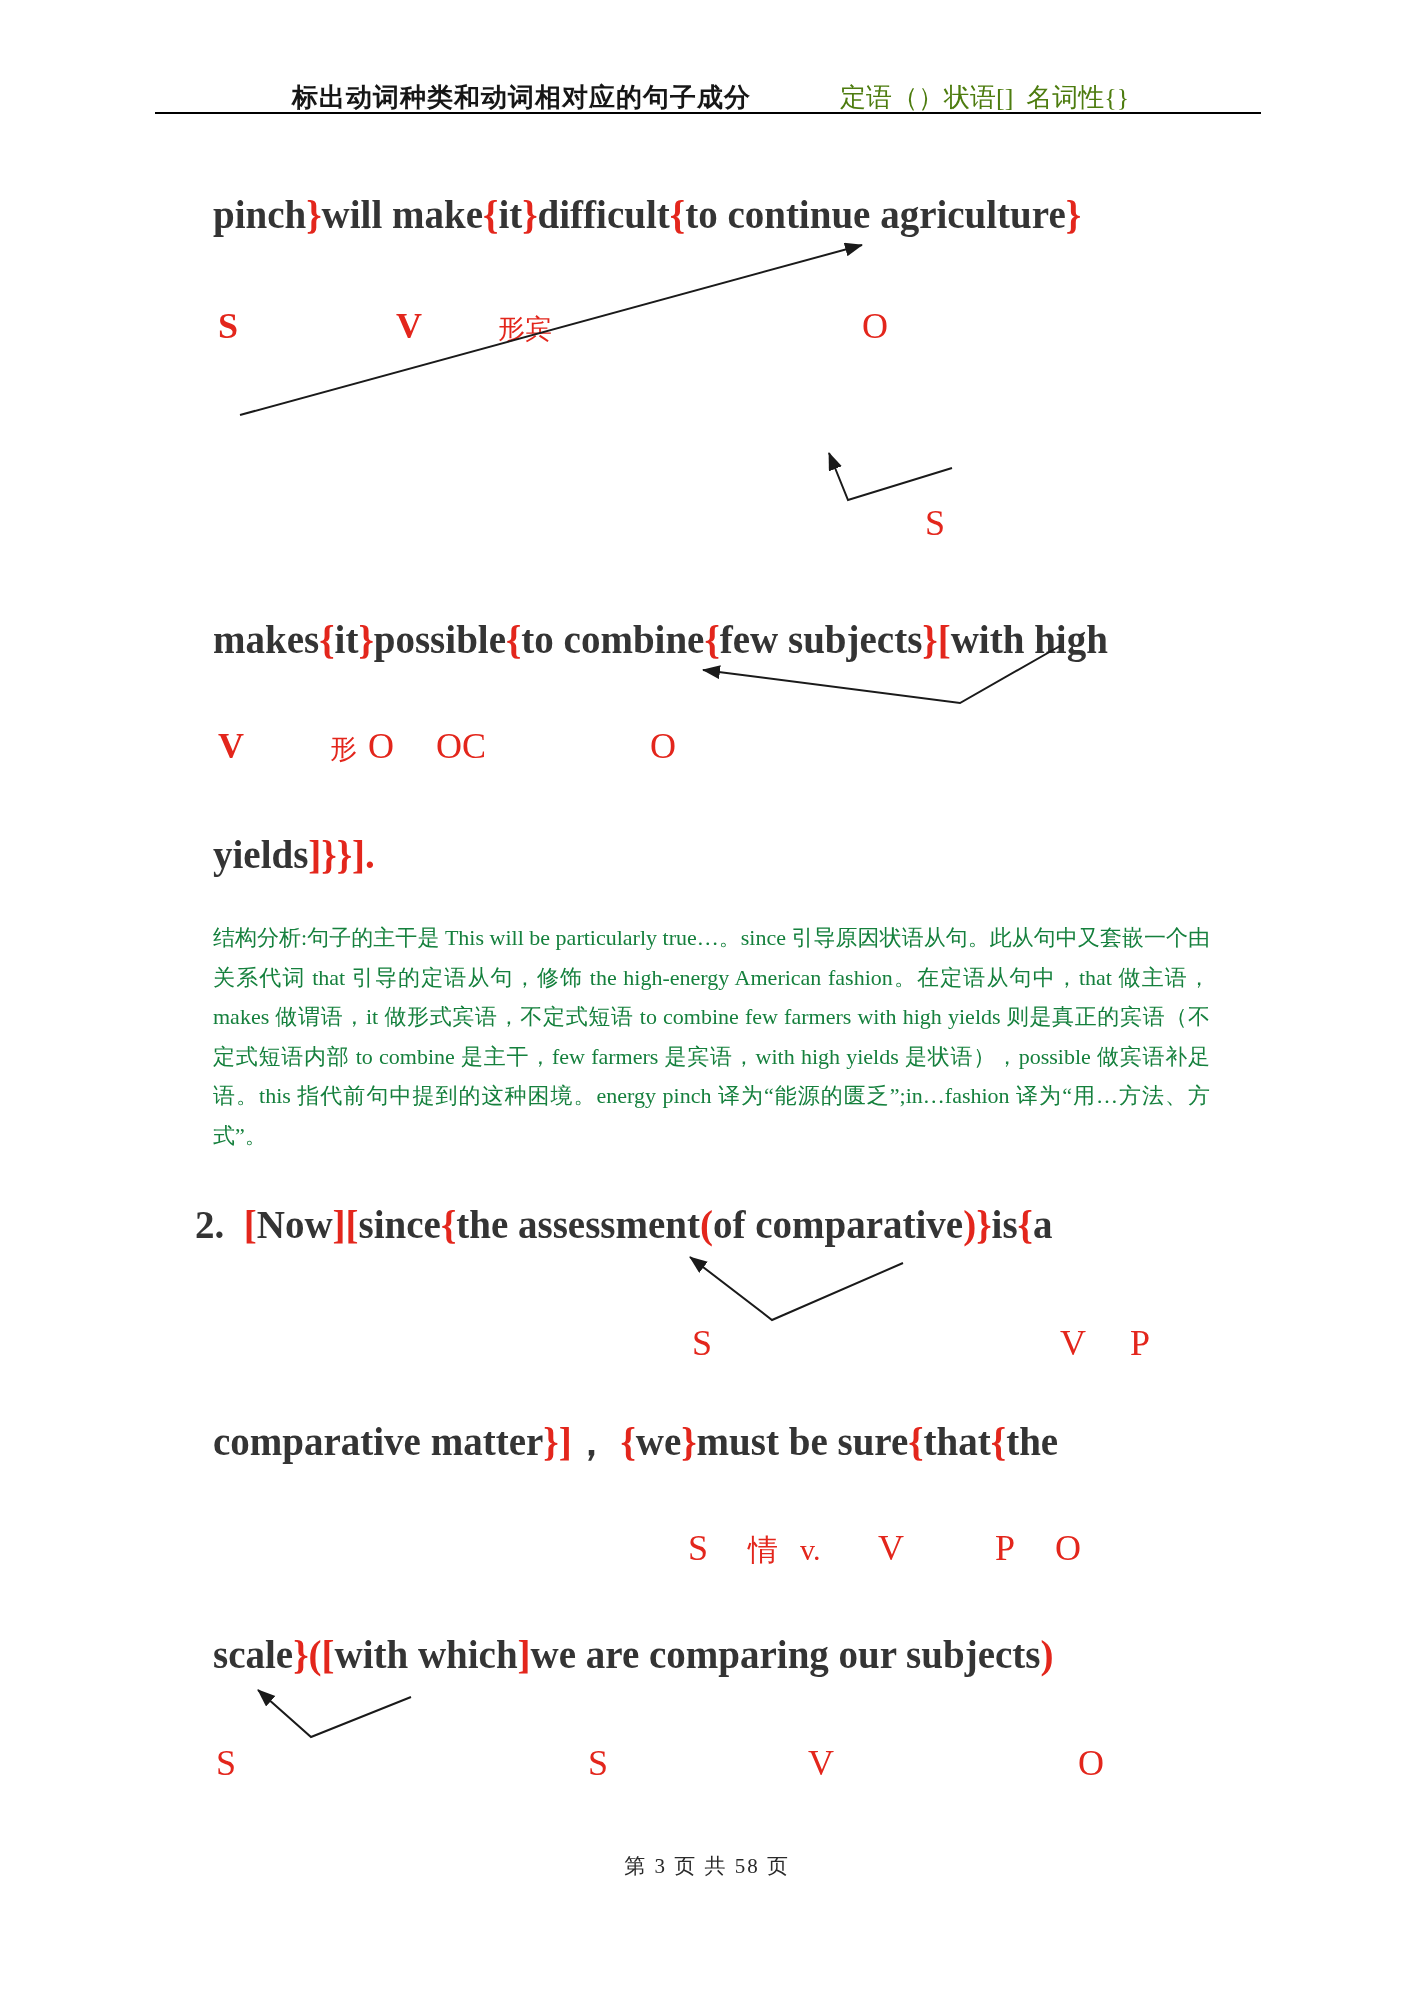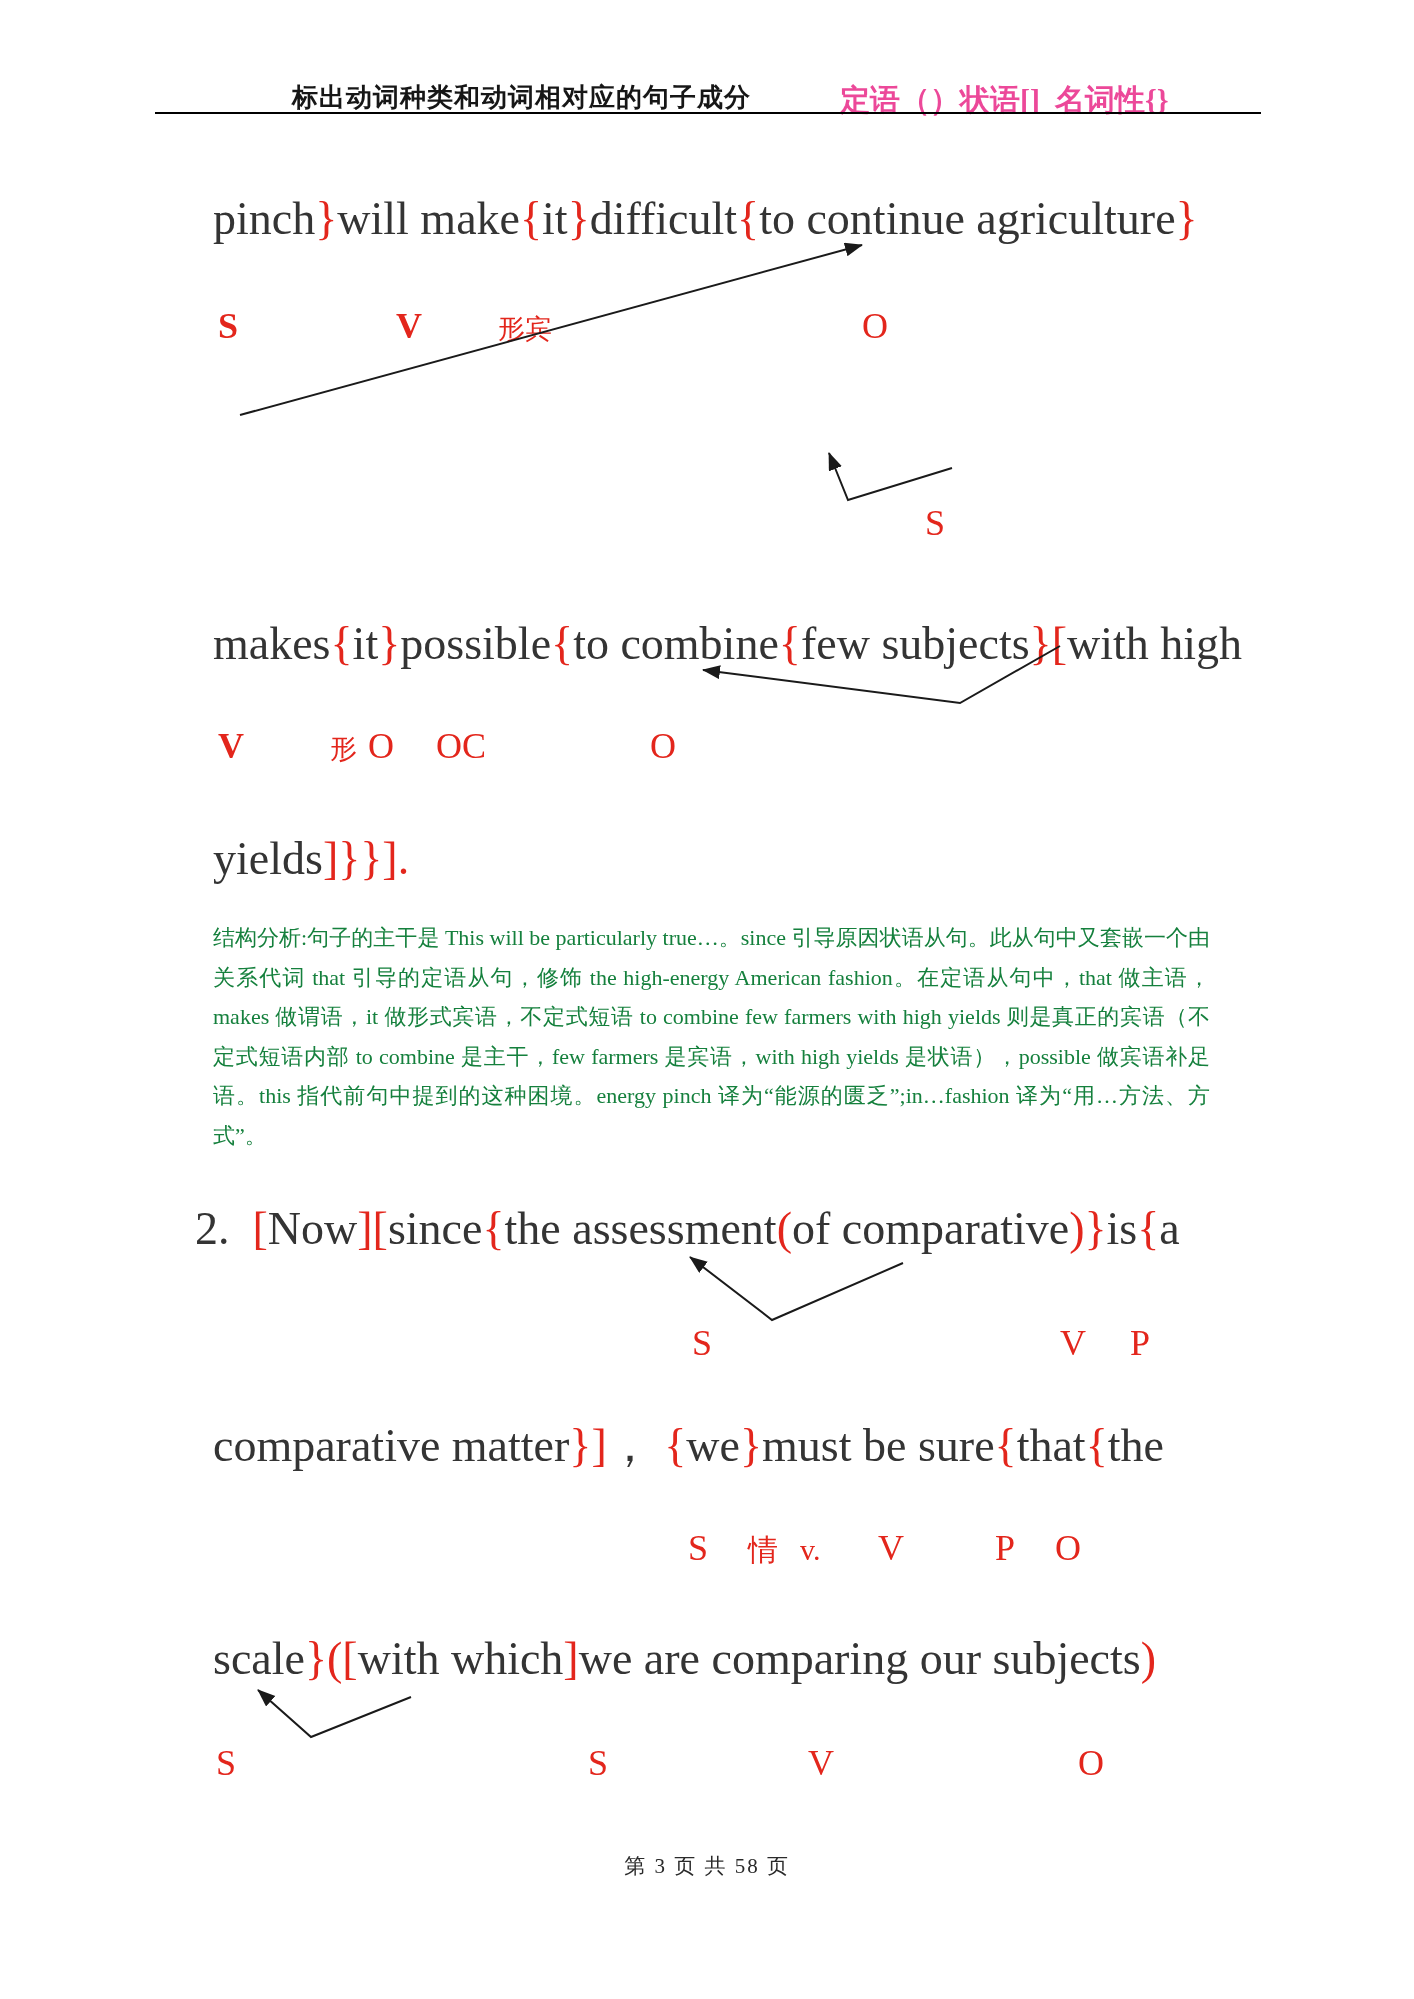--- a/index.html
+++ b/index.html
@@ -1,24 +1,24 @@
 <!DOCTYPE html>
 <html><head>
 <meta charset="utf-8">
 <style>
   :root{ --red:#e3261c; --ink:#343434; }
   html,body{margin:0;padding:0;background:#fff;}
   .page{position:relative;width:1414px;height:1999px;background:#fff;overflow:hidden;
         font-family:"Liberation Serif",serif;}
   
   .hdr-left{position:absolute;left:292px;top:80px;font-weight:bold;font-size:26px;color:#161616;letter-spacing:1px;white-space:pre;}
-  .hdr-right{position:absolute;left:840px;top:80px;font-weight:bold;font-size:30px;color:#ec4899;white-space:pre;}
+  .hdr-right{position:absolute;left:840px;top:80px;font-weight:normal;font-size:26px;color:#4d7c0f;white-space:pre;}
   .hdr-rule{position:absolute;left:155px;top:112px;width:1106px;height:2px;background:#000;}
   
-  .bigline{position:absolute;left:213px;font-weight:normal;font-size:46px;line-height:1.15;color:var(--ink);white-space:pre;}
+  .bigline{position:absolute;left:213px;font-weight:bold;font-size:39px;line-height:1.15;color:var(--ink);white-space:pre;}
   .bigline .red{color:var(--red);}
   
   .labelrow{position:absolute;left:0;top:0;width:100%;height:56px;}
   .lab{position:absolute;top:0;font-size:36px;color:var(--red);white-space:pre;line-height:1;}
   .lab.b{font-weight:bold;}
   .lab.sm{font-size:27px;top:8px;}
   .lab.md{font-size:30px;top:5px;}
   
   .para{position:absolute;left:213px;top:918px;width:997px;font-size:22px;line-height:39.5px;
         text-align:justify;color:#15803d;}

